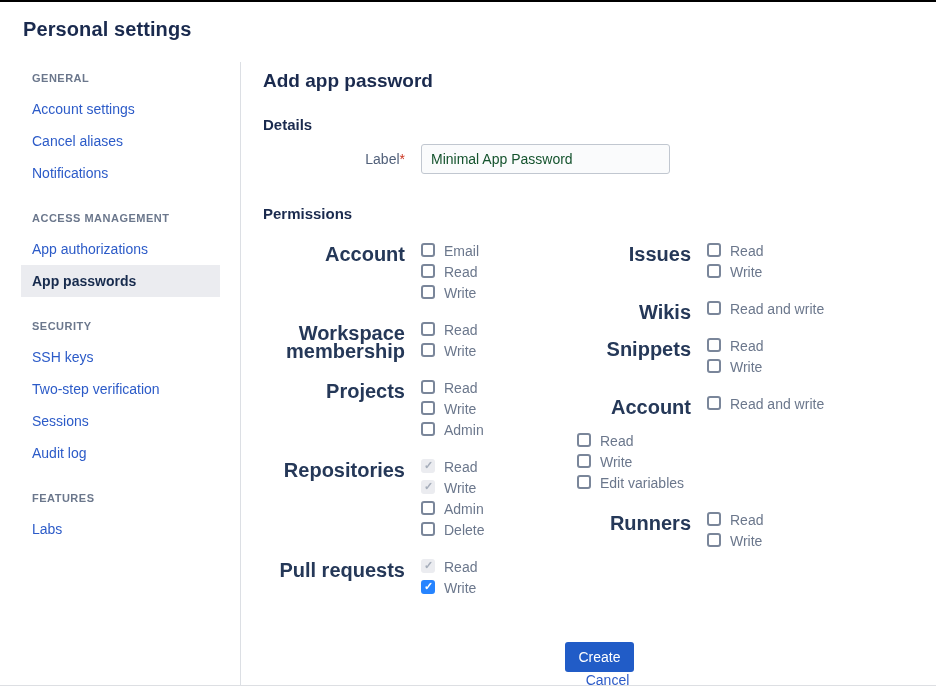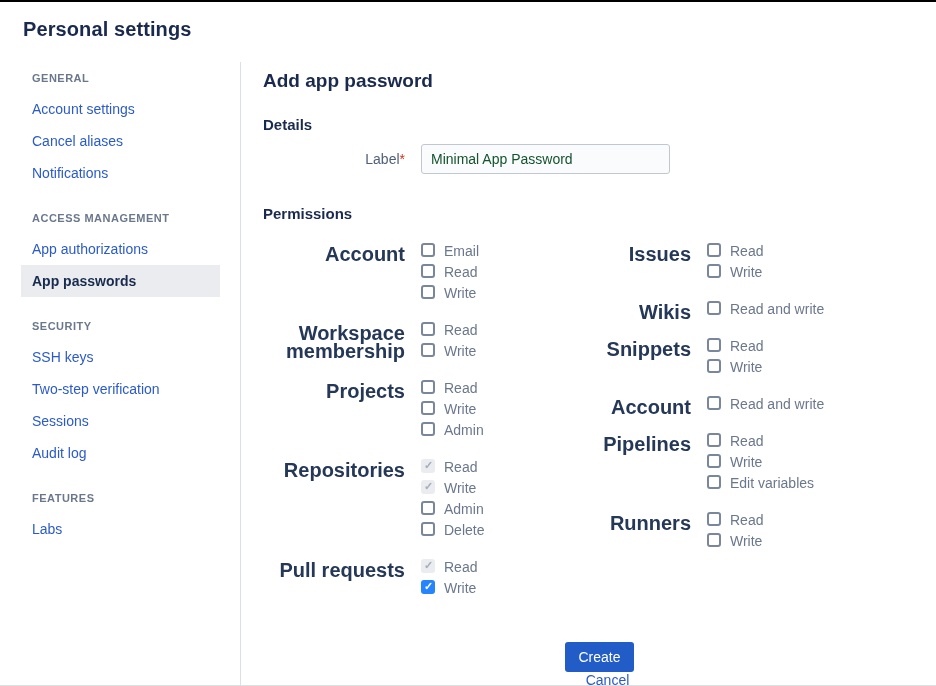--- a/index.html
+++ b/index.html
@@ -255,21 +255,20 @@
           <div class="perm-group">
             <div class="perm-label">Account</div>
             <div class="perm-opts">
               <label class="opt">
                 <span class="cb"></span>
                 <span class="opt-label">Read and write</span>
               </label>
             </div>
           </div>
           <div class="perm-group">
-            <div class="perm-label">Pipelines</div>
             <div class="perm-opts">
               <label class="opt">
                 <span class="cb"></span>
                 <span class="opt-label">Read</span>
               </label>
               <label class="opt">
                 <span class="cb"></span>
                 <span class="opt-label">Write</span>
               </label>
               <label class="opt">

